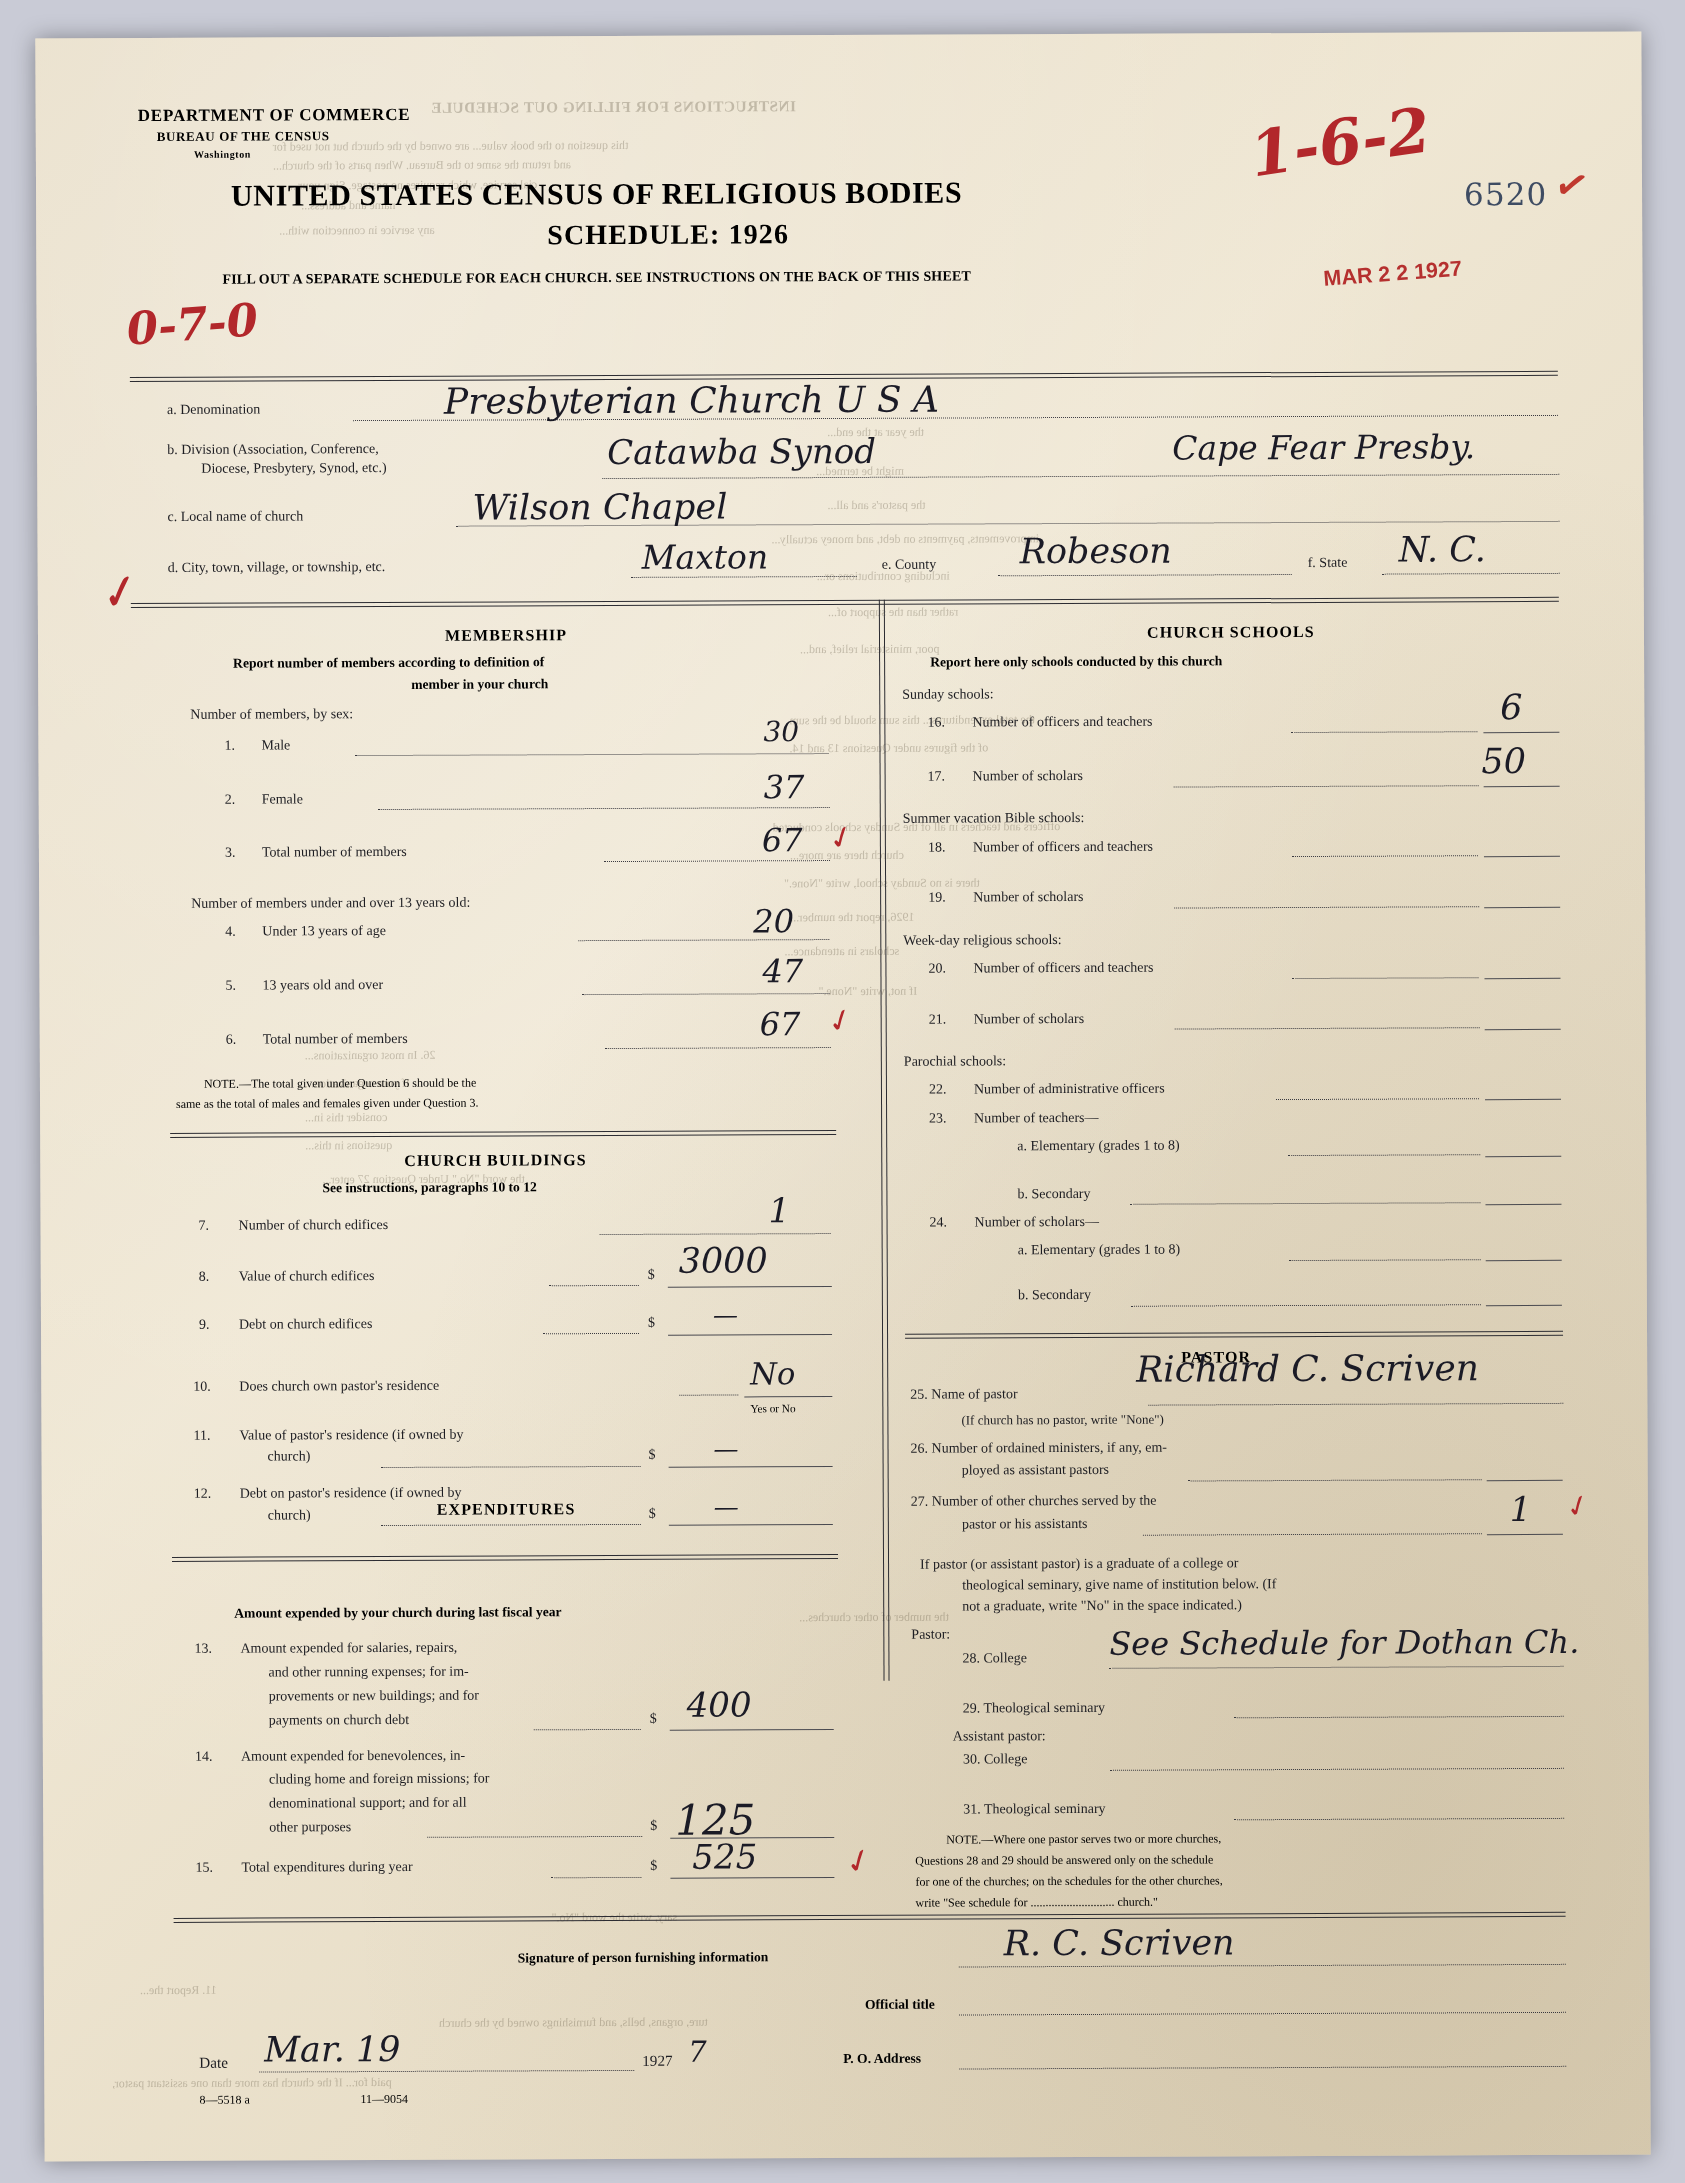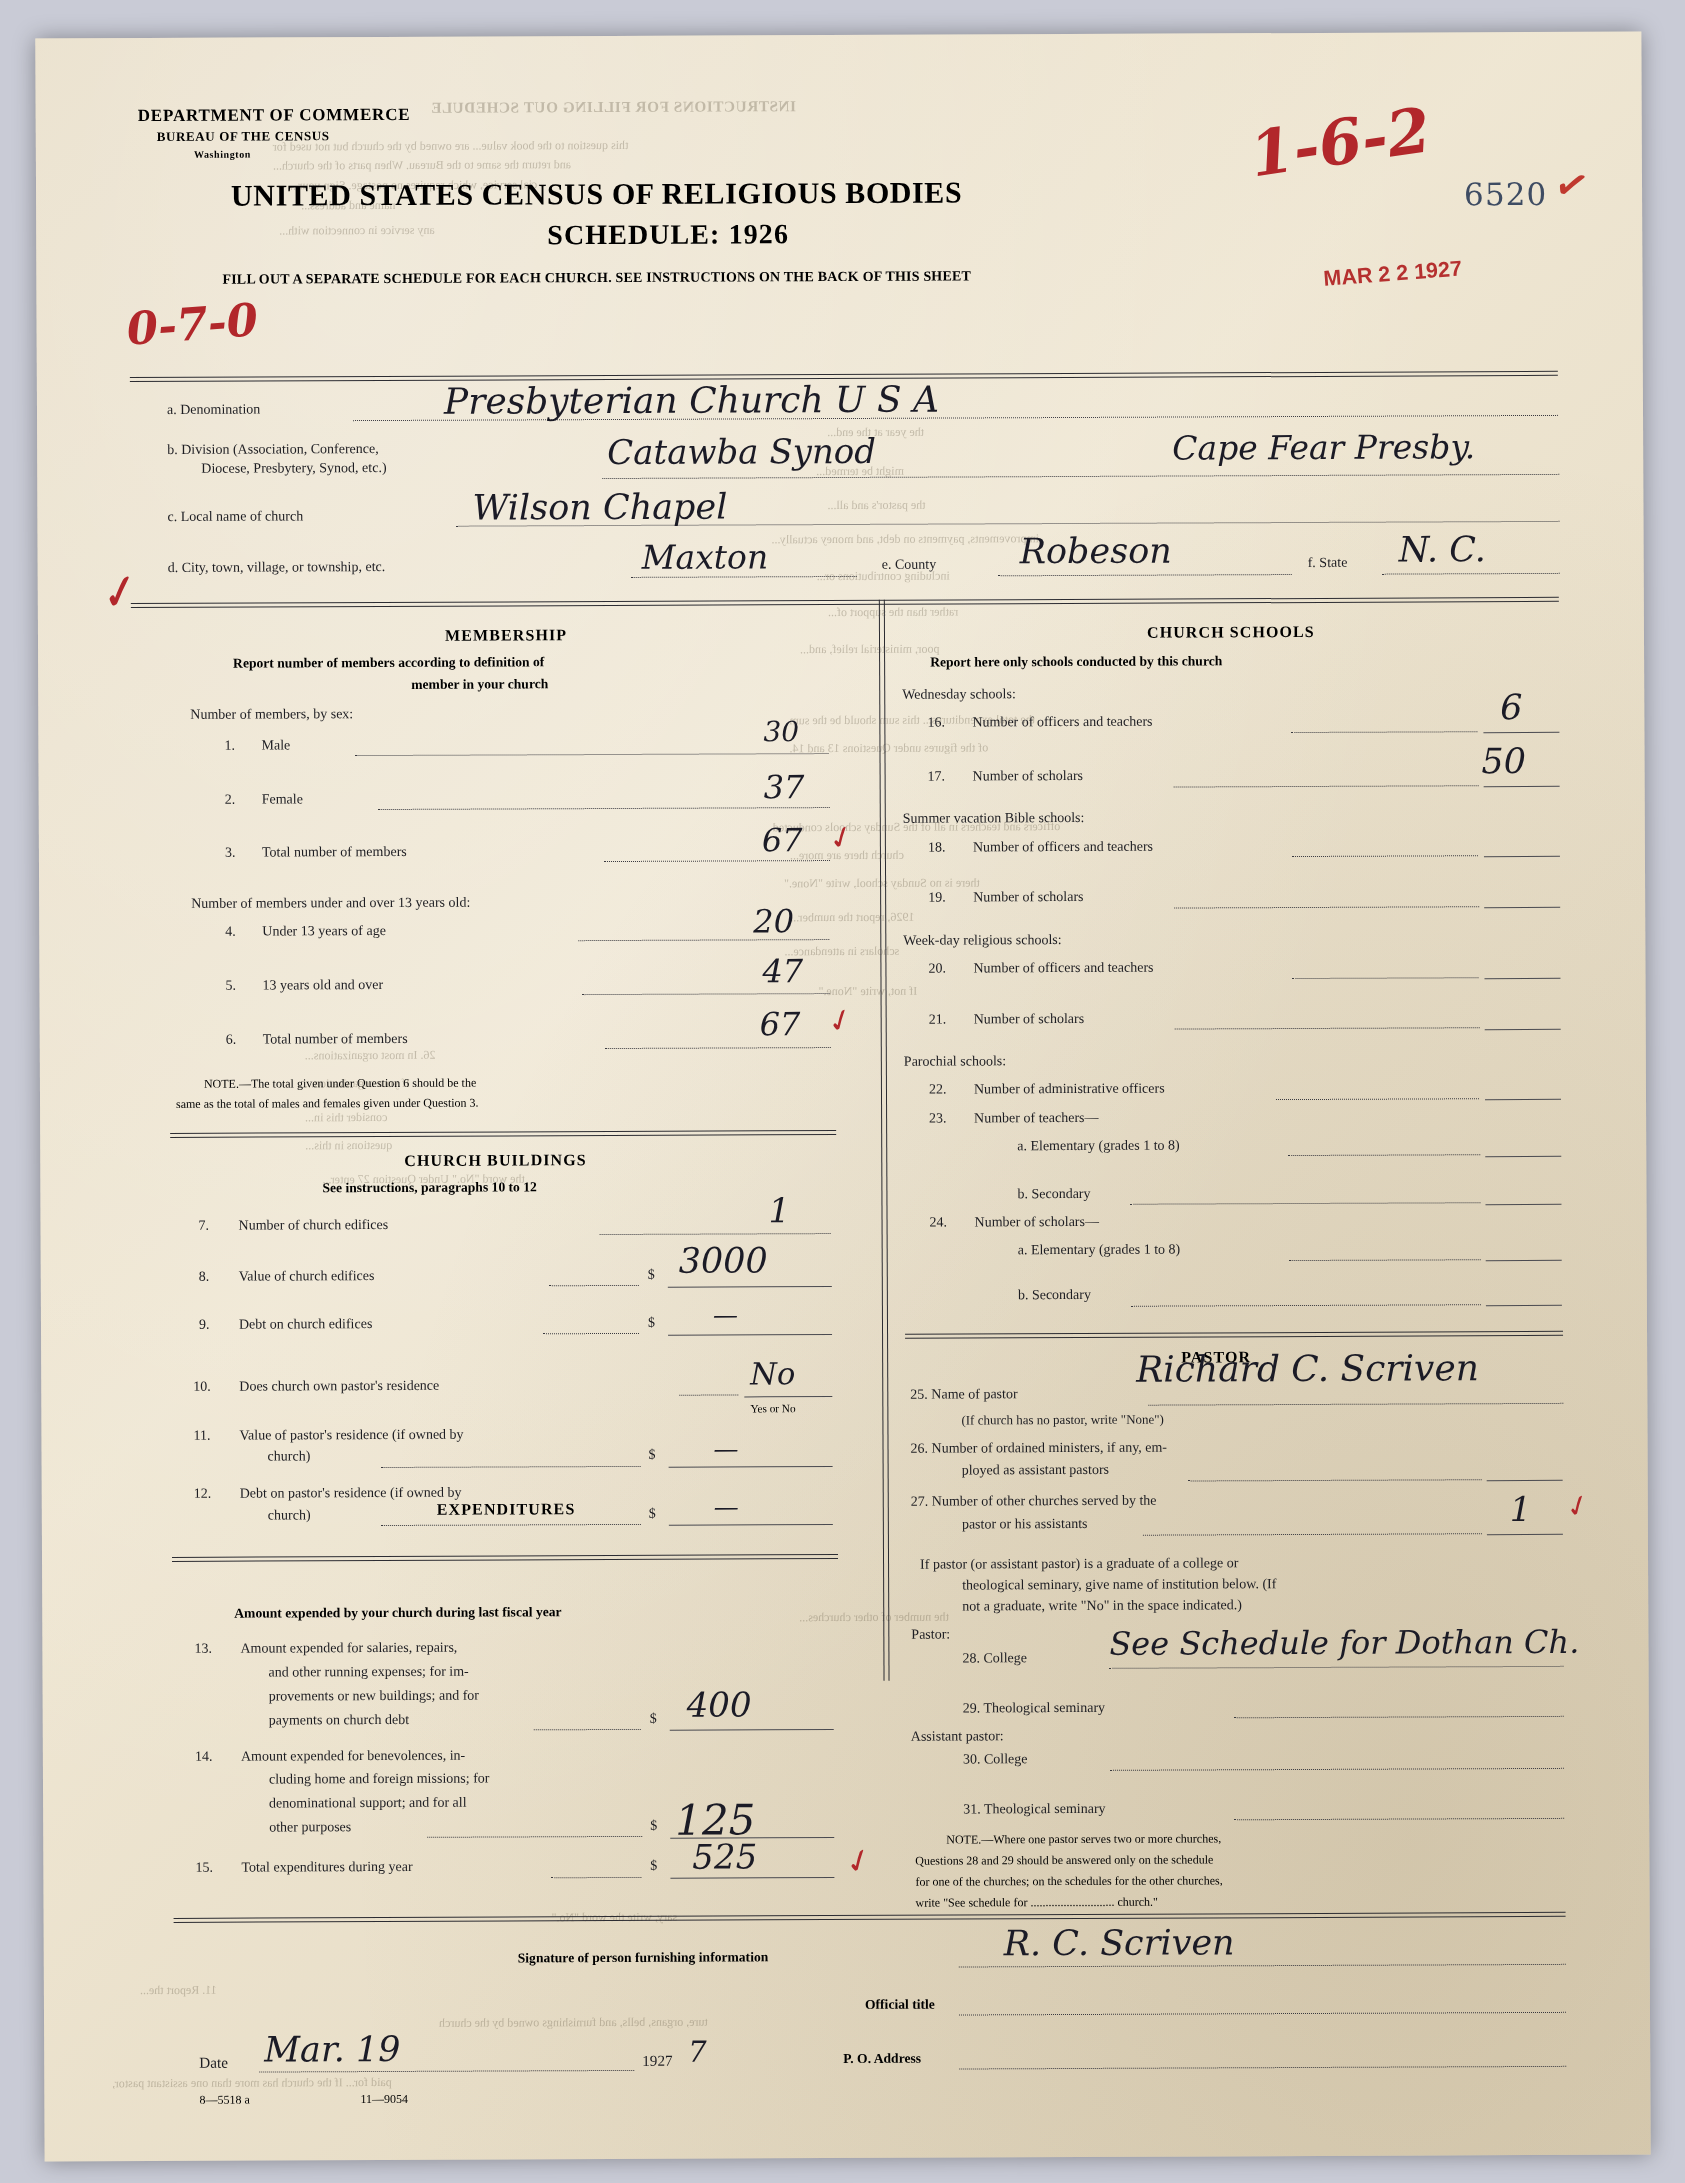--- a/index.html
+++ b/index.html
@@ -260,21 +260,21 @@
     <div class="t lbl" style="left:198px;top:1822px;">Total expenditures during year</div>
     <div class="dotted" style="left:508px;top:1841px;width:90px;"></div>
     <div class="t lbl" style="left:607px;top:1822px;">$</div>
     <div class="thin" style="left:627px;top:1842px;width:164px;"></div>
     <div class="t hw" style="left:649px;top:1801px;font-size:34px;">525</div>
     <div class="t red" style="left:802px;top:1807px;font-size:32px;transform:rotate(-20deg);">✓</div>
 
     <div class="t sec" style="left:1109px;top:590px;">CHURCH SCHOOLS</div>
     <div class="t secsub" style="left:892px;top:620px;">Report here only schools conducted by this church</div>
 
-    <div class="t lbl" style="left:864px;top:652px;">Wednesday schools:</div>
+    <div class="t lbl" style="left:864px;top:652px;">Sunday schools:</div>
     <div class="t lbl" style="left:889px;top:680px;">16.</div>
     <div class="t lbl" style="left:934px;top:680px;">Number of officers and teachers</div>
     <div class="dotted" style="left:1253px;top:699px;width:186px;"></div>
     <div class="thin" style="left:1445px;top:700px;width:76px;"></div>
     <div class="t hw" style="left:1462px;top:655px;font-size:35px;">6</div>
 
     <div class="t lbl" style="left:889px;top:734px;">17.</div>
     <div class="t lbl" style="left:934px;top:734px;">Number of scholars</div>
     <div class="dotted" style="left:1135px;top:753px;width:305px;"></div>
     <div class="thin" style="left:1445px;top:754px;width:76px;"></div>
@@ -357,21 +357,21 @@
     <div class="t lbl" style="left:920px;top:1564px;">not a graduate, write "No" in the space indicated.)</div>
 
     <div class="t lbl" style="left:869px;top:1592px;">Pastor:</div>
     <div class="t lbl" style="left:920px;top:1616px;">28. College</div>
     <div class="dotted" style="left:1067px;top:1634px;width:454px;"></div>
     <div class="t hw" style="left:1067px;top:1591px;font-size:32px;">See Schedule for Dothan Ch.</div>
 
     <div class="t lbl" style="left:920px;top:1666px;">29. Theological seminary</div>
     <div class="dotted" style="left:1191px;top:1684px;width:330px;"></div>
 
-    <div class="t lbl" style="left:868px;top:1694px;text-align:center;">Assistant pastor:</div>
+    <div class="t lbl" style="left:910px;top:1694px;text-align:center;">Assistant pastor:</div>
     <div class="t lbl" style="left:920px;top:1717px;">30. College</div>
     <div class="dotted" style="left:1067px;top:1736px;width:454px;"></div>
 
     <div class="t lbl" style="left:920px;top:1767px;">31. Theological seminary</div>
     <div class="dotted" style="left:1191px;top:1786px;width:330px;"></div>
 
     <div class="t note" style="left:903px;top:1798px;">NOTE.—Where one pastor serves two or more churches,</div>
     <div class="t note" style="left:872px;top:1819px;">Questions 28 and 29 should be answered only on the schedule</div>
     <div class="t note" style="left:872px;top:1840px;">for one of the churches; on the schedules for the other churches,</div>
     <div class="t note" style="left:872px;top:1861px;">write "See schedule for ............................ church."</div>

